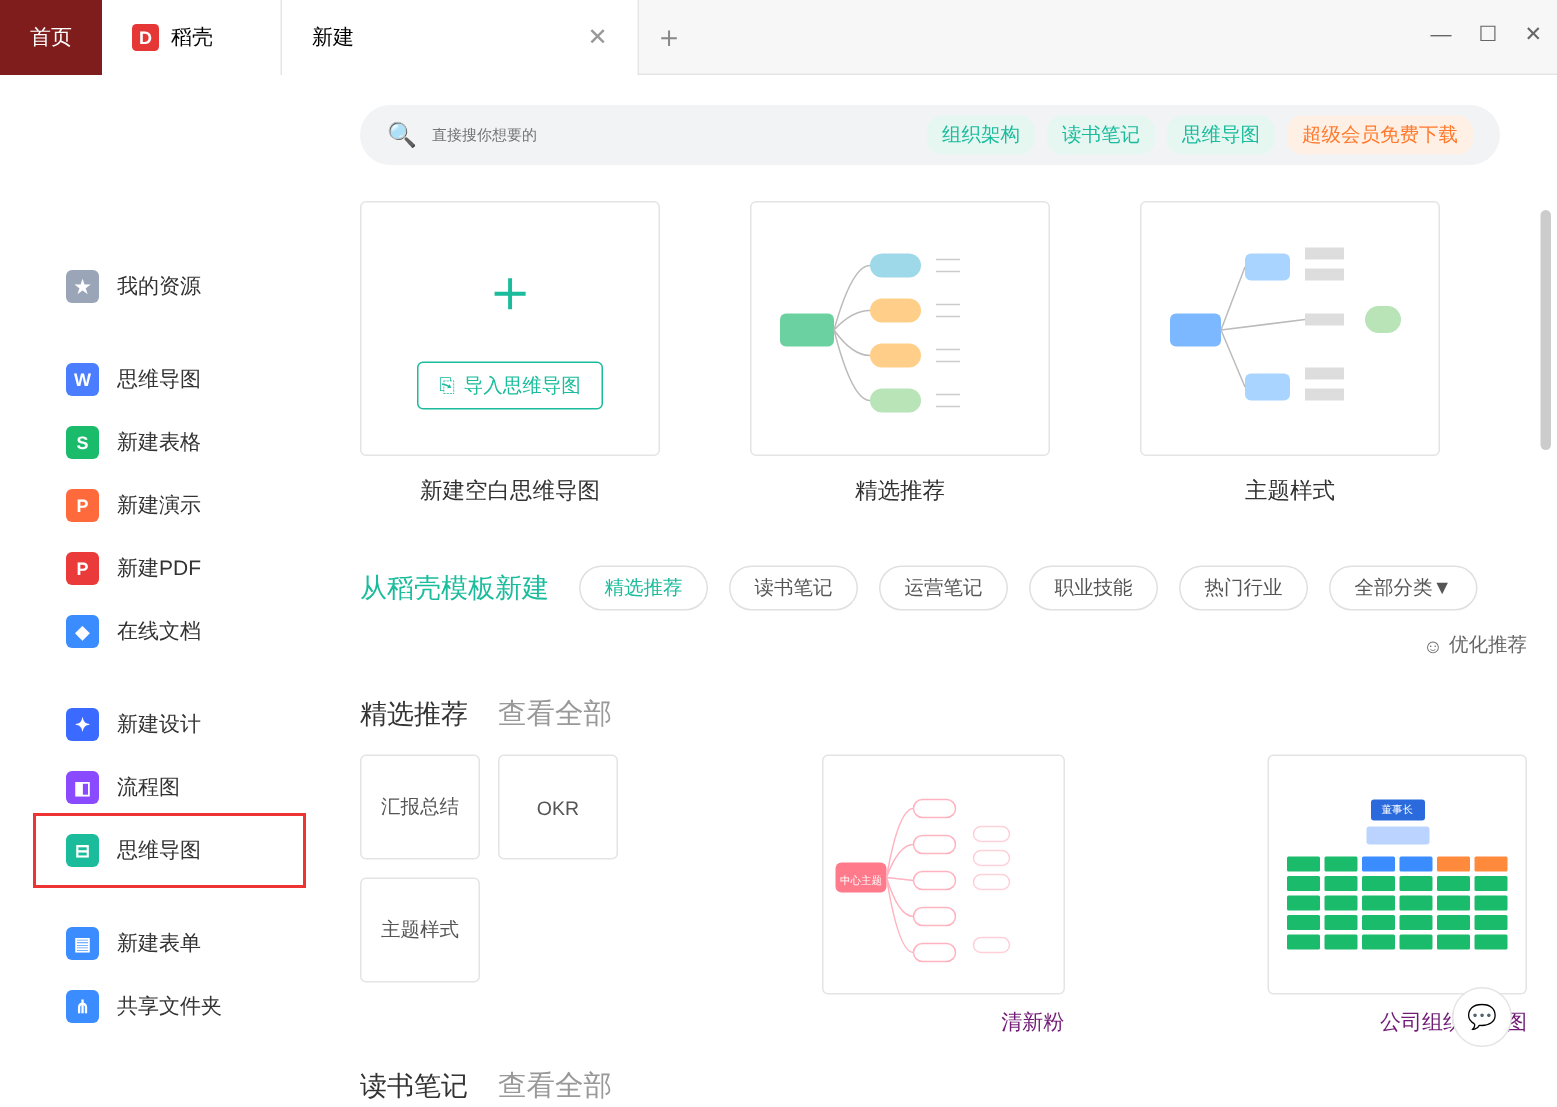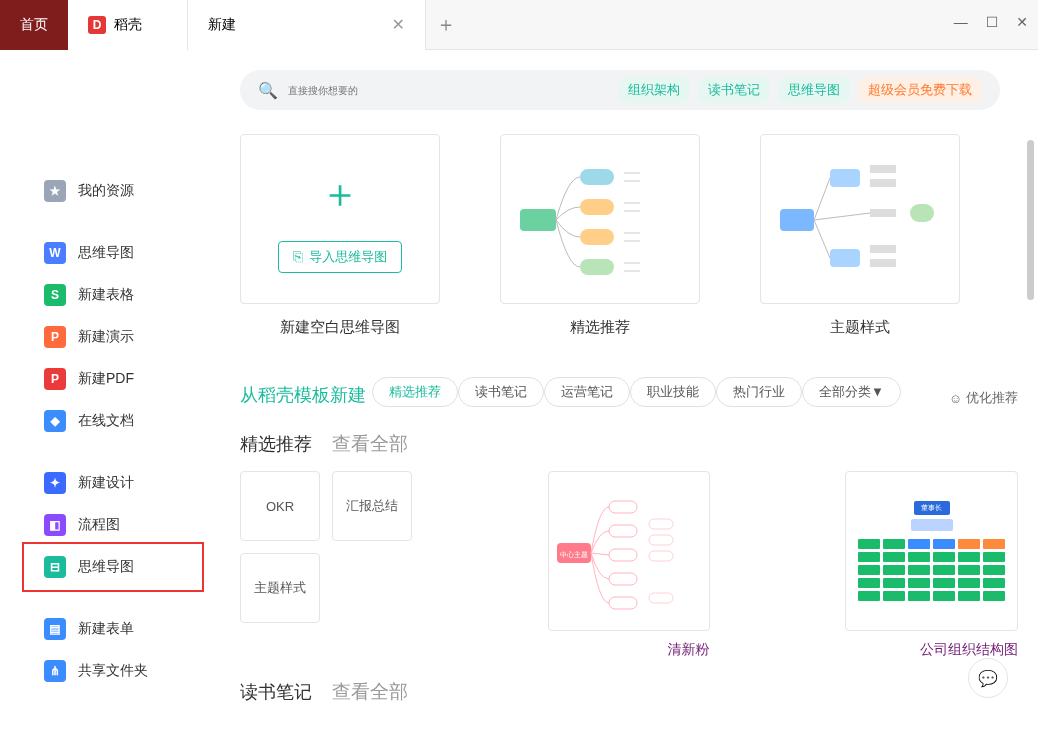--- a/index.html
+++ b/index.html
@@ -55,21 +55,21 @@
   
   
   .top-row { display: flex; gap: 60px; margin-bottom: 40px; }
   .top-card { width: 200px; text-align: center; }
   .top-card-box { height: 170px; border: 1px solid #e4e4e4; border-radius: 4px; display: flex; flex-direction: column; align-items: center; justify-content: center; gap: 20px; }
   .top-card-label { margin-top: 14px; font-size: 15px; color: #333; }
   .plus-big { font-size: 40px; color: #1abc9c; font-weight: 200; }
   .import-hint { border: 1px solid #1abc9c; color: #1abc9c; padding: 6px 14px; border-radius: 4px; font-size: 13px; display: flex; align-items: center; gap: 6px; }
   
   
-  .filter-row { display: flex; align-items: flex-end; margin-bottom: 24px; flex-wrap: wrap; }
+  .filter-row { display: flex; align-items: center; gap: 14px; margin-bottom: 24px; flex-wrap: wrap; }
   .filter-title { color: #1abc9c; font-size: 18px; margin-right: 6px; }
   .filter-chip { border: 1px solid #e0e0e0; border-radius: 16px; padding: 5px 16px; font-size: 13px; color: #555; cursor: pointer; }
   .filter-chip.active { color: #1abc9c; }
   .filter-right { margin-left: auto; font-size: 13px; color: #666; display: flex; align-items: center; gap: 4px; }
   
   
   .section { margin-bottom: 20px; }
   .section-head { display: flex; align-items: center; gap: 20px; margin-bottom: 14px; }
   .section-title { font-size: 18px; color: #333; }
   .section-more { font-size: 19px; color: #999; cursor: pointer; }
@@ -253,22 +253,22 @@
         </span>
     </div>
 
     <div class="section">
       <div class="section-head">
         <span class="section-title">精选推荐</span>
         <span class="section-more">查看全部</span>
       </div>
       <div class="section-body">
         <div class="quick-grid">
+          <div class="quick-cell">汇报总结</div>
           <div class="quick-cell">OKR</div>
-          <div class="quick-cell">汇报总结</div>
           <div class="quick-cell">主题样式</div>
         </div>
         <div style="width:80px"></div>
         <div class="tpl-card">
           <div class="tpl-thumb">
             <svg width="160" height="140">
               <rect x="8" y="62" width="34" height="20" rx="4" fill="#ff7a8a"></rect>
                 <text x="25" y="76" font-size="7" fill="#fff" text-anchor="middle">中心主题</text>
               <rect x="60" y="20" width="28" height="12" rx="6" fill="none" stroke="#ffb3c0"></rect>
               <rect x="60" y="44" width="28" height="12" rx="6" fill="none" stroke="#ffb3c0"></rect>

